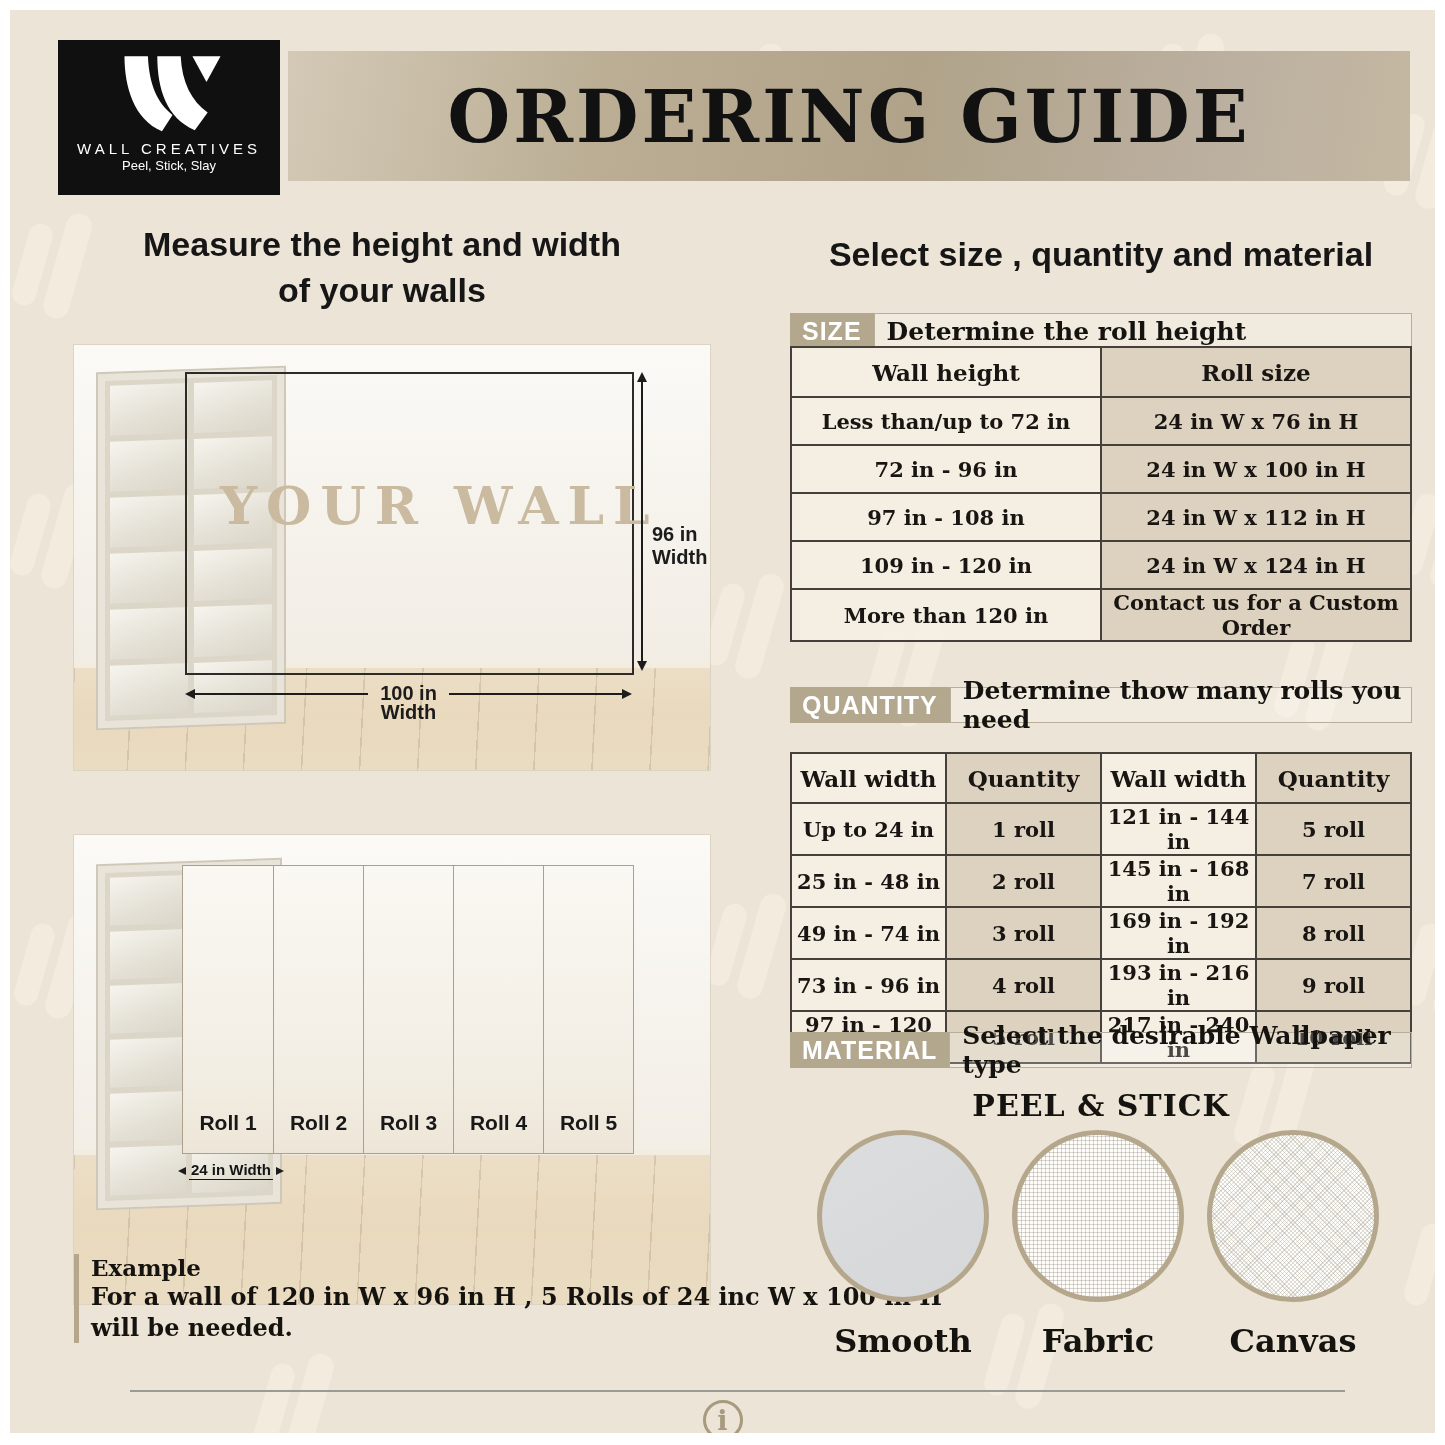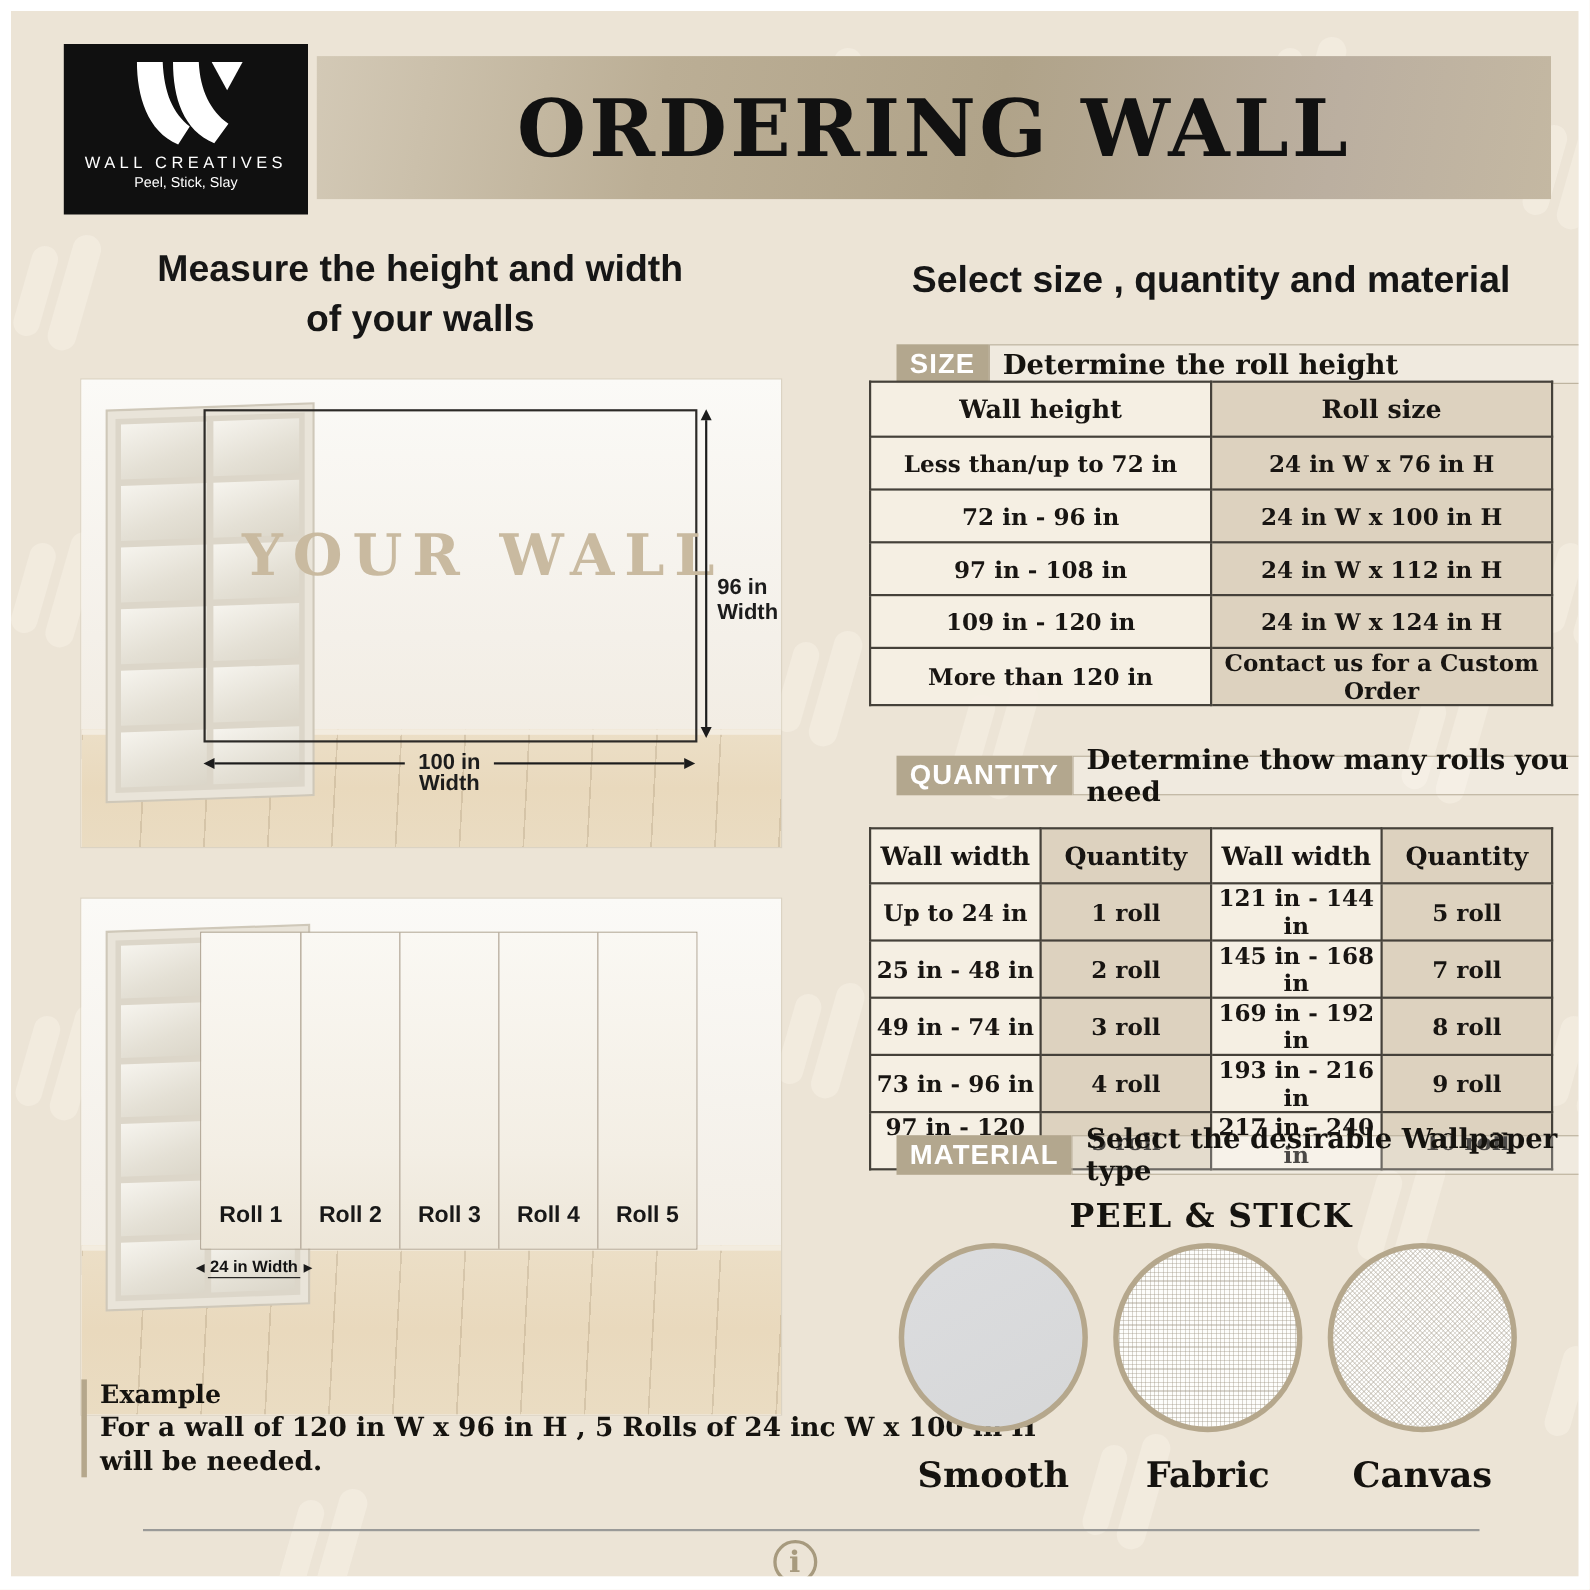--- a/index.html
+++ b/index.html
@@ -59,21 +59,21 @@
   .dim24{position:absolute;display:flex;align-items:center;gap:3px;}
   .dim24 .tri-left{border-right-width:8px;border-top-width:4px;border-bottom-width:4px;}
   .dim24 .tri-right{border-left-width:8px;border-top-width:4px;border-bottom-width:4px;}
   .dim24 .lbl{font-size:15px;font-weight:600;color:#141414;white-space:nowrap;border-bottom:1px solid #141414;padding:0 2px 1px;}
   
   .example{position:absolute;left:64px;top:1244px;border-left:5px solid #b5a78c;padding-left:12px;z-index:3;
            font-family:"DejaVu Serif","Liberation Serif",serif;color:#15130f;}
   .example .ex-title{font-weight:700;font-size:23px;}
   .example .ex-body{font-weight:700;font-size:24px;line-height:1.3;}
   
-  .section-bar{position:absolute;left:780px;width:622px;height:36px;display:flex;z-index:3;margin-left:25px;}
+  .section-bar{position:absolute;left:780px;width:622px;height:36px;display:flex;z-index:3;}
   .section-tag{background:var(--accent,#b3a78e);color:#ffffff;font-weight:700;font-size:25px;letter-spacing:1px;
                display:flex;align-items:center;justify-content:center;padding:0 12px;}
   .section-sub{flex:1;border:1px solid #b9ae99;background:rgba(255,255,255,.22);display:flex;align-items:center;
                font-family:"DejaVu Serif","Liberation Serif",serif;font-weight:700;font-size:25px;color:#15130f;
                padding-left:12px;}
   table.guide{position:absolute;left:780px;width:622px;border-collapse:collapse;z-index:3;
               font-family:"DejaVu Serif","Liberation Serif",serif;font-weight:700;color:#181512;}
   table.guide th,table.guide td{border:2px solid #45413a;text-align:center;padding:0 4px;}
   table.guide th{font-size:23px;}
   table.guide td{font-size:21px;}
@@ -129,21 +129,21 @@
       <svg width="118" height="82" viewBox="0 0 100 70">
         <path d="M12 2 h20 c1 24 8 40 21 50 l-9 14 C20 56 12 28 12 2 Z" fill="#ffffff"></path>
         <path d="M40 2 h20 c1 22 9 38 23 48 l-11 15 C48 55 40 30 40 2 Z" fill="#ffffff"></path>
         <path d="M70 2 h24 L82 24 Z" fill="#ffffff"></path>
       </svg>
       <div class="brand-name">WALL CREATIVES</div>
       <div class="brand-tag">Peel, Stick, Slay</div>
     </div>
 
     <div class="banner">
-      <h1>ORDERING WALL</h1>
+      <h1>ORDERING GUIDE</h1>
     </div>
 
     <div class="col-heading" style="left:780px;top:222px;width:622px">Select size , quantity and material</div>
     <div class="col-heading" style="left:52px;top:212px;width:640px">
       <div>Measure the height and width</div>
       <div>of your walls</div>
     </div>
 
     <div class="room" style="top:335px;height:425px">
       <div class="floor" style="top:318px"></div>
@@ -177,21 +177,21 @@
       <div class="hdim" style="left:111px;top:337px;width:447px">
         <span class="tri tri-left"></span>
           <span class="seg"></span>
         <span class="dimlabel">100 in</span>
         <span class="seg"></span>
           <span class="tri tri-right"></span>
       </div>
       <div class="dimlabel" style="position:absolute;left:111px;top:356px;width:447px;text-align:center">Width</div>
     </div>
 
-    <div class="room" style="top:807px;height:469px">
+    <div class="room" style="top:825px;height:469px">
       <div class="floor" style="top:315px"></div>
       <div class="window" style="left:24px;top:28px;width:158px;height:318px">
         <i></i>
           <i></i>
           <i></i>
           <i></i>
           <i></i>
           <i></i>
           <i></i>
           <i></i>

